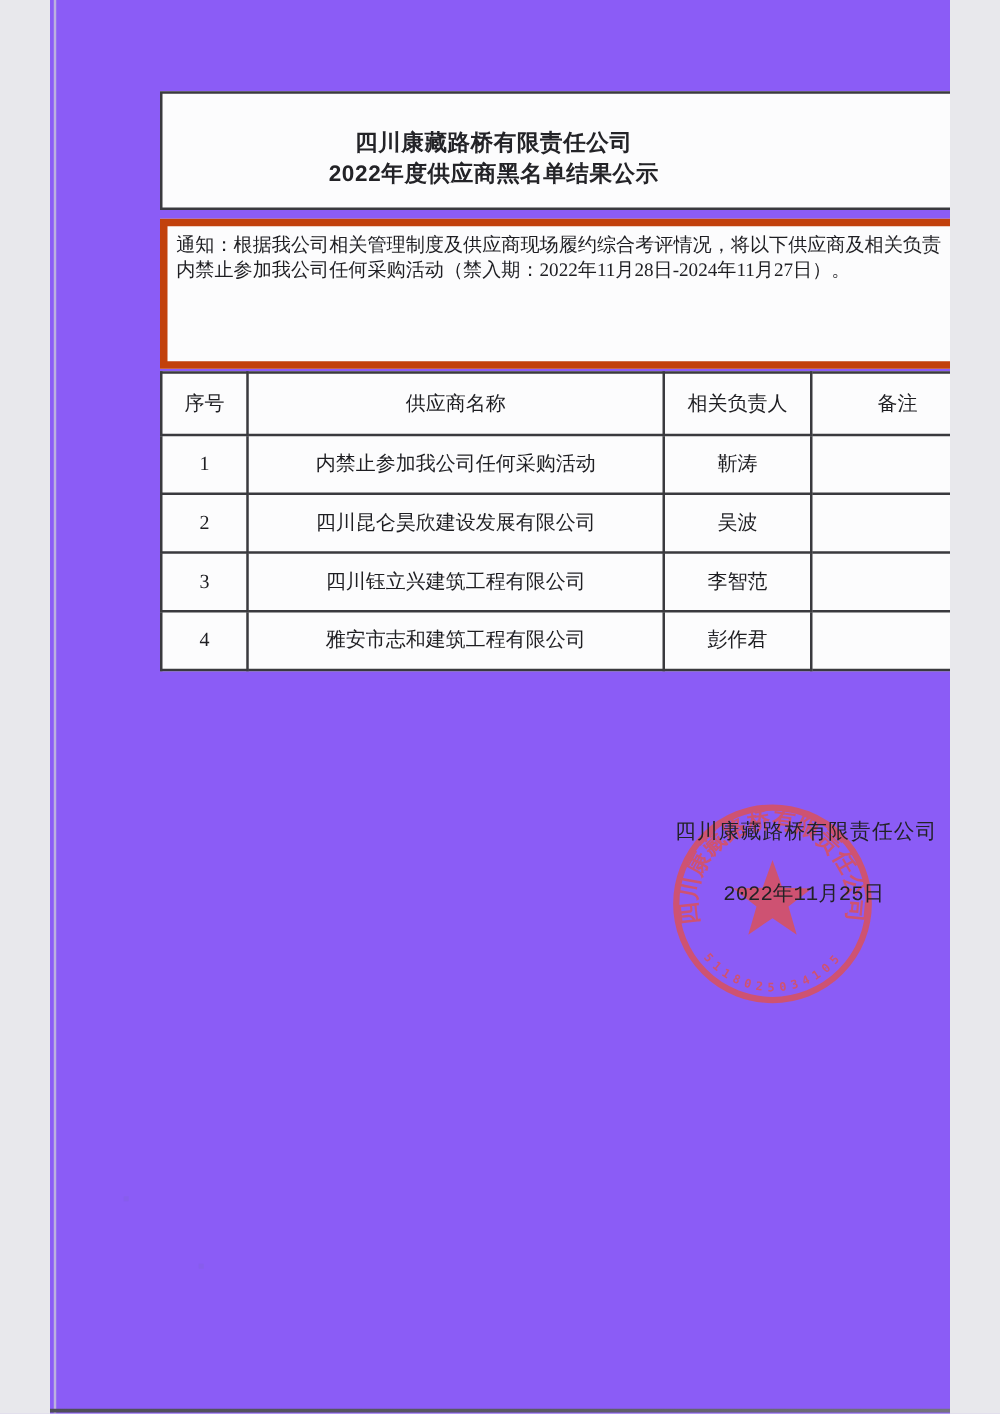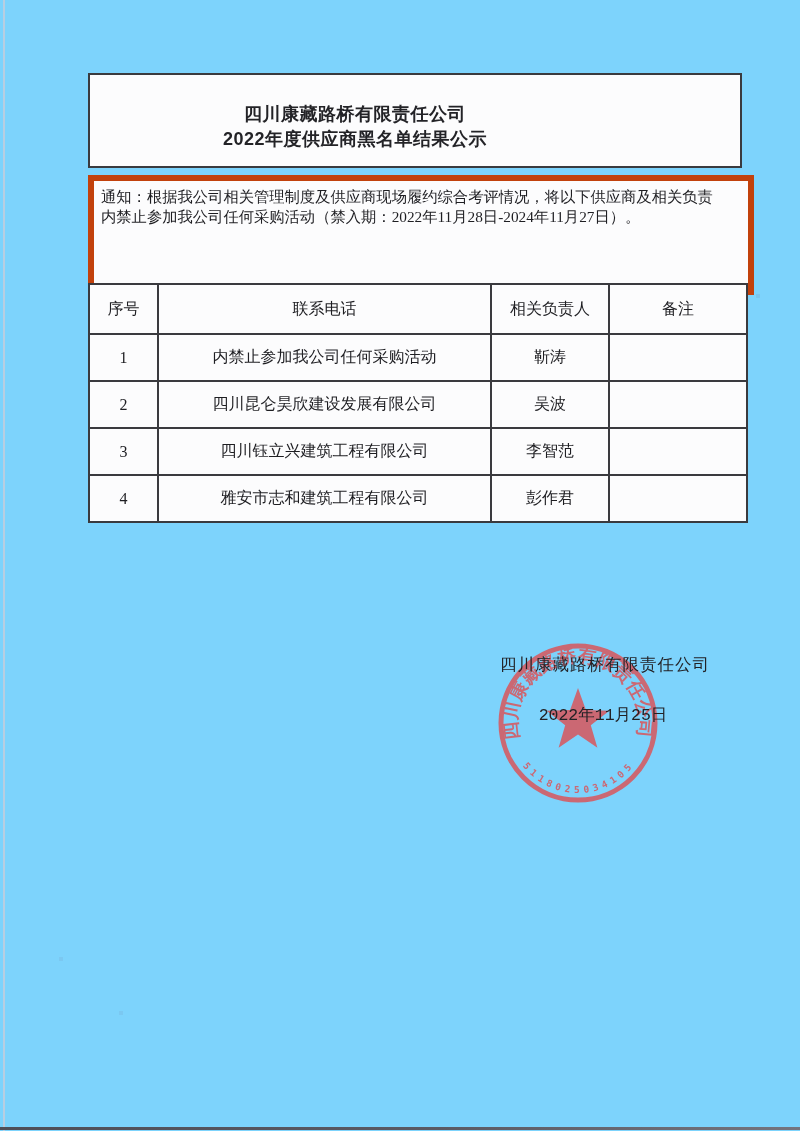--- a/index.html
+++ b/index.html
@@ -1,20 +1,20 @@
 <!DOCTYPE html>
 <html><head>
 <meta charset="utf-8">
 <style>
   html,body{margin:0;padding:0;background:#e8e8ec;}
   .page{
     position:relative;
-    width:800px;height:1131px;
+    width:720px;height:1131px;
     margin:0 auto;
-    background:#7dd3fc;
+    background:#8b5cf6;
     overflow:hidden;
     font-family:"Liberation Serif","DejaVu Serif",serif;
     color:#1e1e22;
   }
   
   .edge-left{
     position:absolute;left:3px;top:0;width:2px;height:100%;
     background:#ccccd8;opacity:.75;
   }
   .edge-bottom{
@@ -49,21 +49,21 @@
   .notice-box{
     position:absolute;left:88px;top:175px;width:640px;height:96px;
     border:6px solid #c2410c;background:#fcfcfd;
     padding:6px 7px;
     font-size:15.3px;line-height:20.4px;color:#1e1e22;
   }
   .notice-line{white-space:nowrap;}
 
   
   table.blacklist{
-    position:absolute;left:88px;top:283px;width:658px;
+    position:absolute;left:88px;top:297px;width:658px;
     border-collapse:collapse;table-layout:fixed;
     font-size:16px;color:#1e1e22;background:#fcfcfd;
   }
   table.blacklist th,table.blacklist td{
     border:2px solid #3a3a3e;text-align:center;vertical-align:middle;
     font-weight:normal;padding:0;overflow:hidden;
   }
   table.blacklist thead tr{height:50px;}
   table.blacklist tbody tr{height:47px;}
 
@@ -107,21 +107,21 @@
   <table class="blacklist">
     <colgroup>
       <col style="width:69px">
         <col style="width:333px">
         <col style="width:118px">
         <col style="width:138px">
     </colgroup>
     <thead>
       <tr>
         <th>序号</th>
-        <th>联系电话</th>
+        <th>供应商名称</th>
         <th>相关负责人</th>
         <th>备注</th>
       </tr>
     </thead>
     <tbody>
       <tr>
         <td>1</td>
         <td>内禁止参加我公司任何采购活动</td>
         <td>靳涛</td>
         <td></td>

